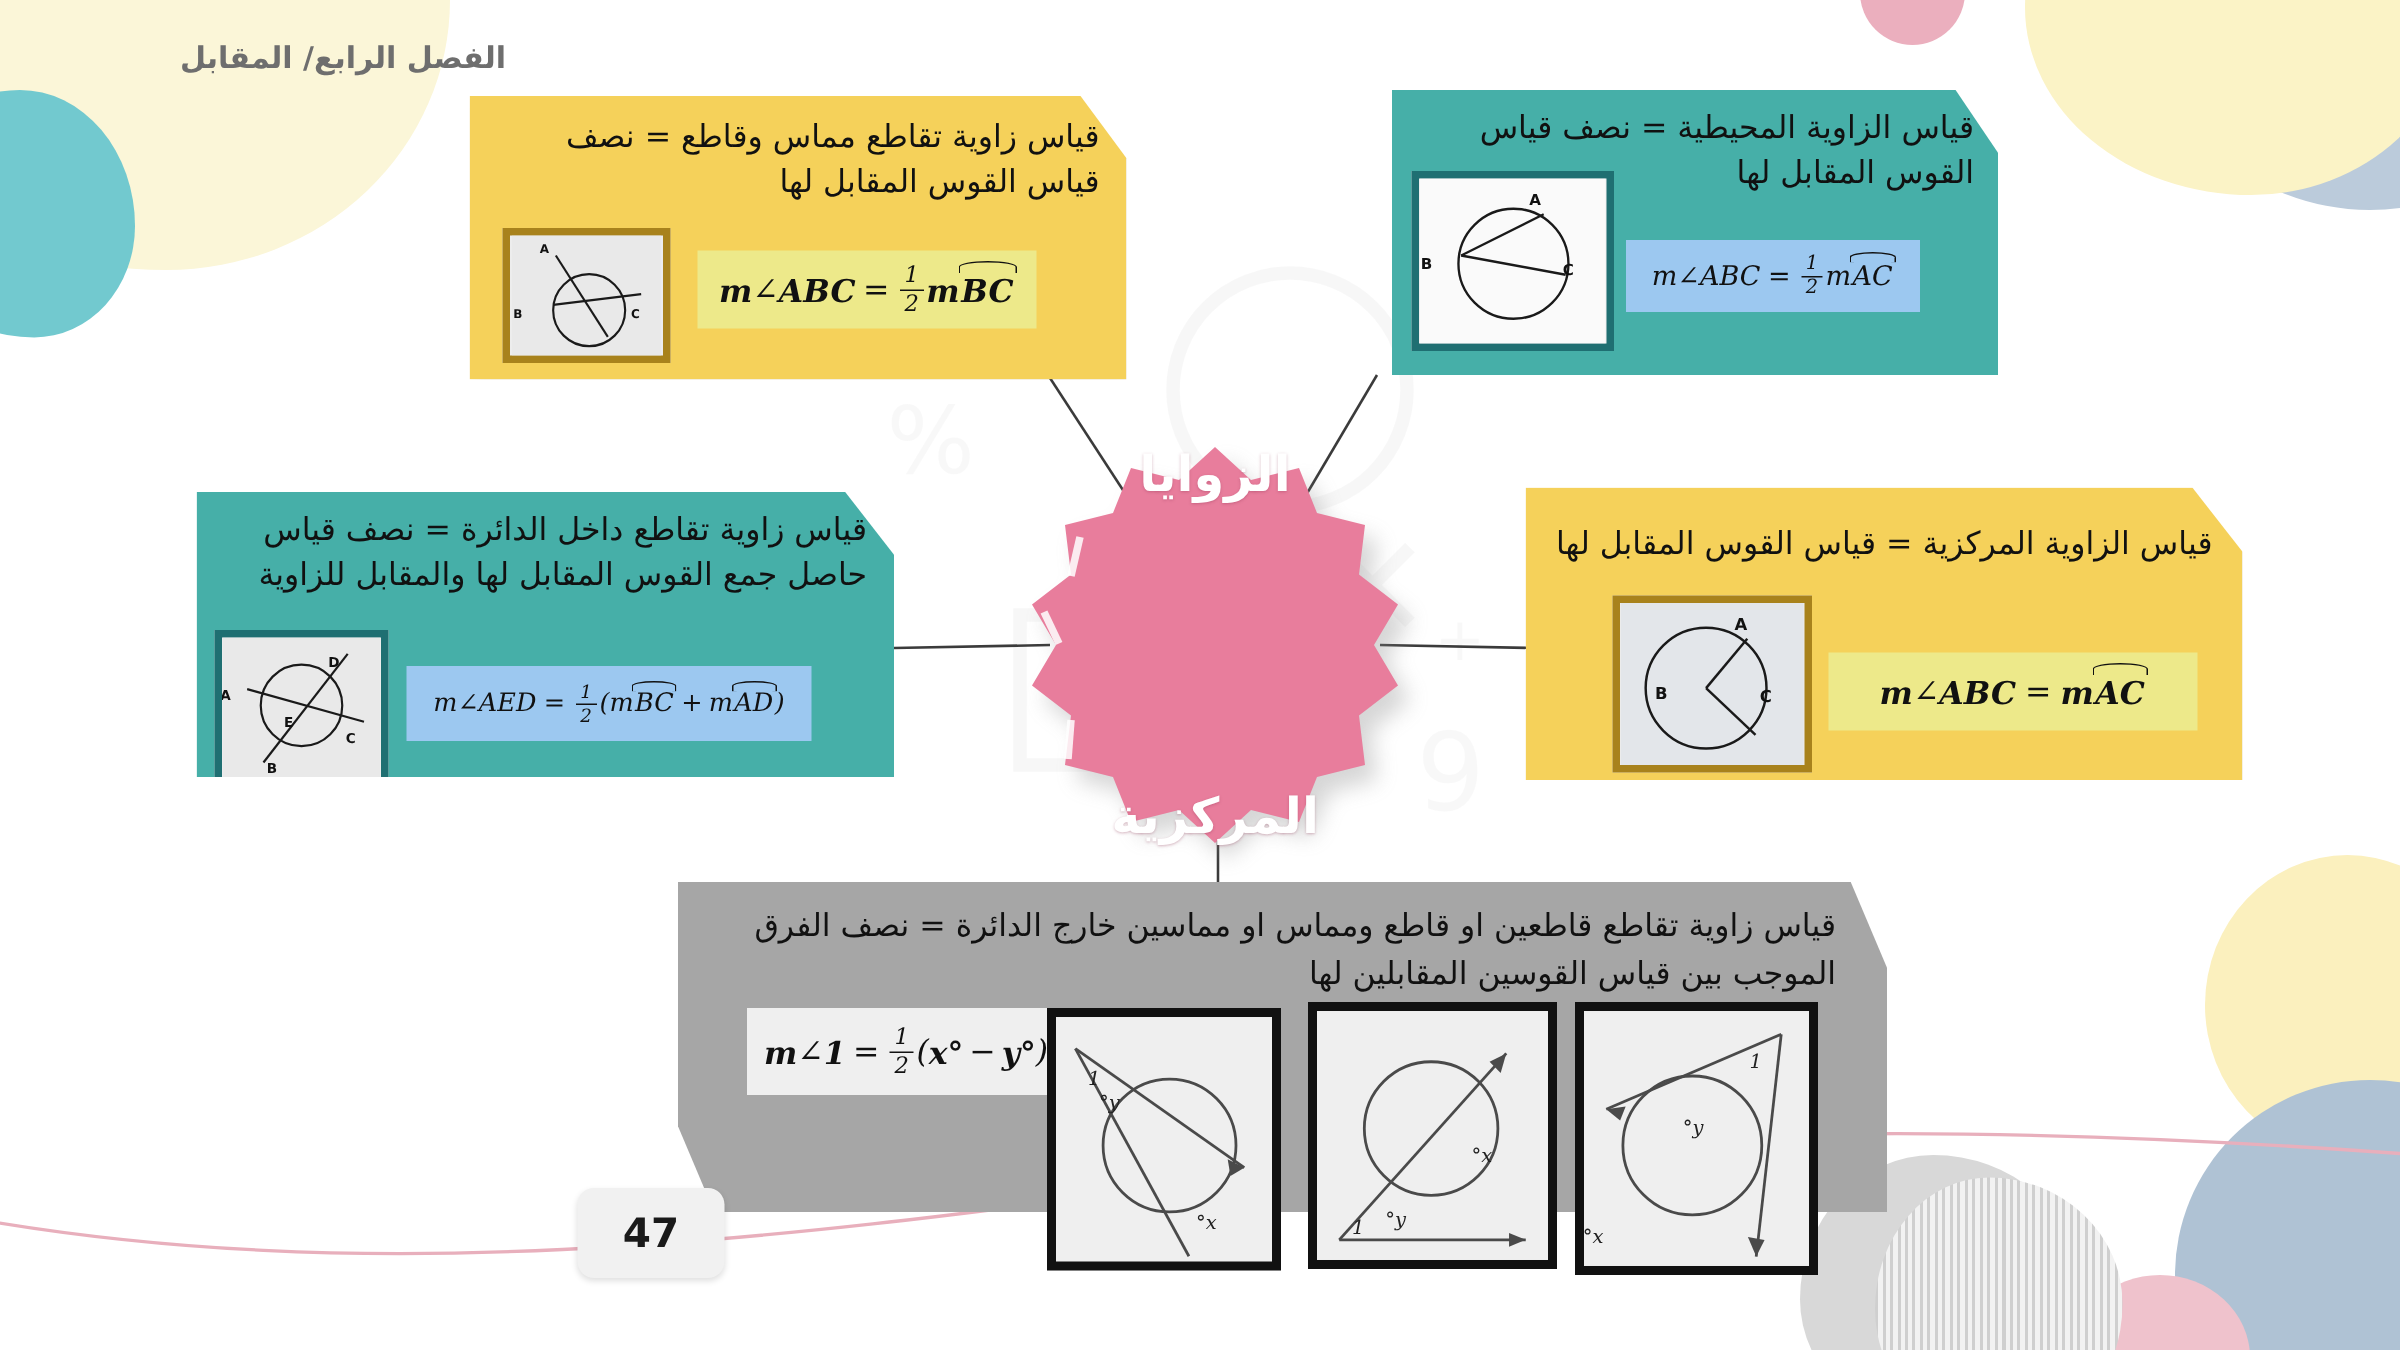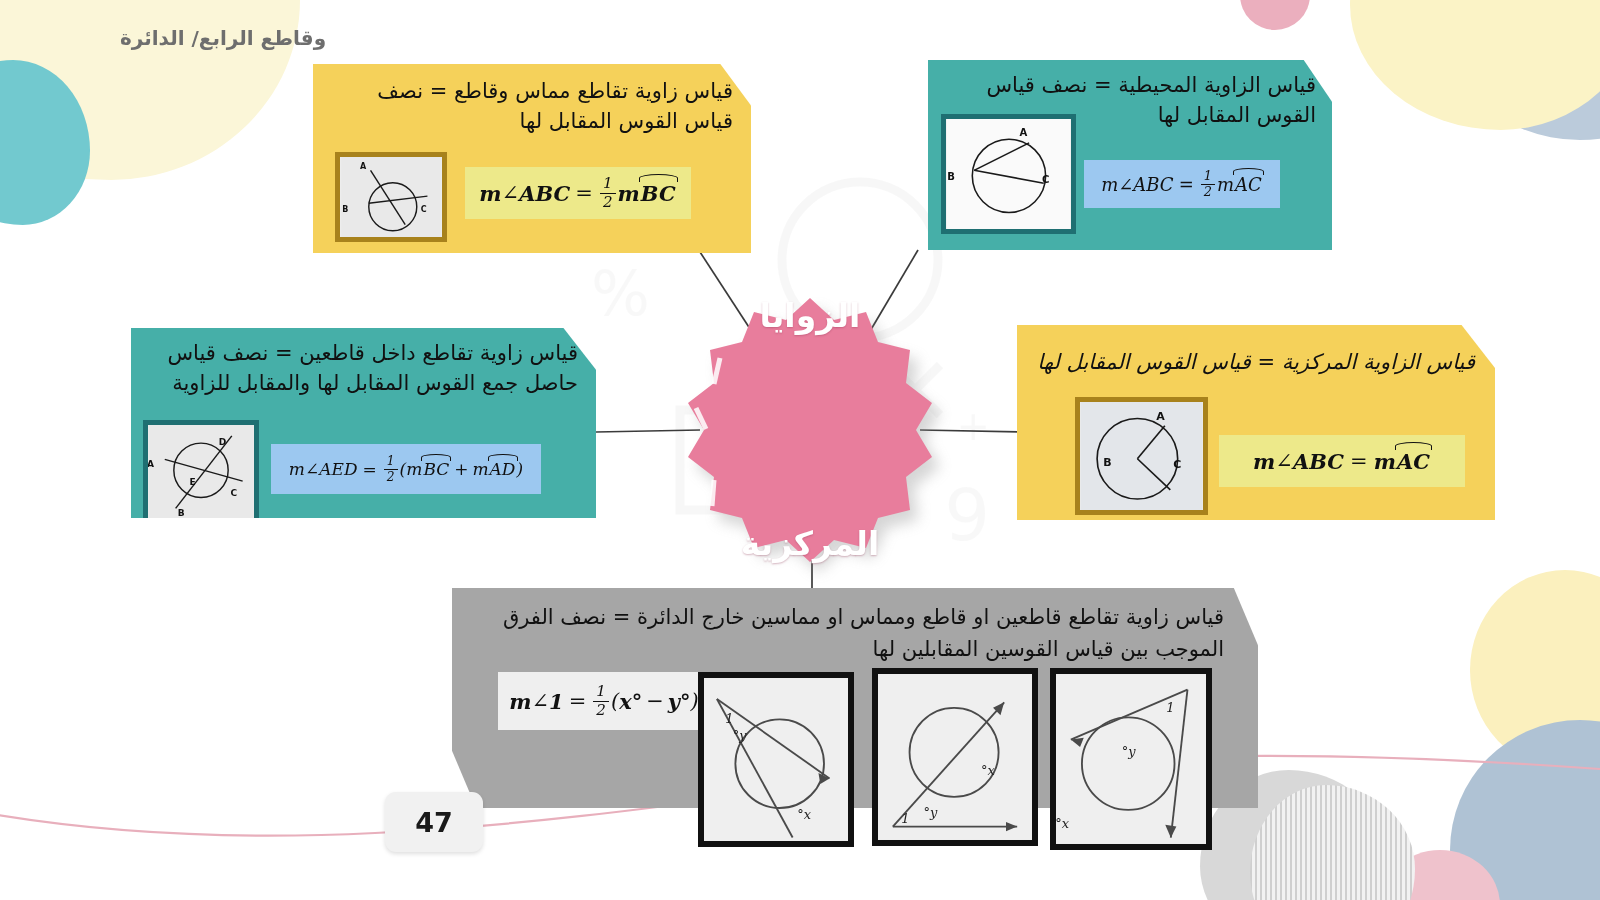--- a/index.html
+++ b/index.html
@@ -155,21 +155,21 @@
   </div>
 
   <svg class="links" viewBox="0 0 1600 900">
     <line x1="700" y1="252" x2="756" y2="338" stroke="#3b3b3b" stroke-width="1.7"></line>
     <line x1="918" y1="250" x2="866" y2="338" stroke="#3b3b3b" stroke-width="1.7"></line>
     <line x1="596" y1="432" x2="700" y2="430" stroke="#3b3b3b" stroke-width="1.7"></line>
     <line x1="920" y1="430" x2="1022" y2="432" stroke="#3b3b3b" stroke-width="1.7"></line>
     <line x1="812" y1="556" x2="812" y2="600" stroke="#3b3b3b" stroke-width="1.7"></line>
   </svg>
 
-  <div class="chapter-title">وقاطع الرابع/ الدائرة</div>
+  <div class="chapter-title">الفصل الرابع/ المقابل</div>
 
   <div class="box box-yellow clip-tr" style="left:313px;top:64px;width:438px;height:189px;">
     <div class="box-inner">
       <div class="box-text" style="right:18px;top:12px;width:400px;">قياس زاوية تقاطع مماس وقاطع = نصف قياس القوس المقابل لها</div>
 
       <div class="thumb gold" style="left:22px;top:88px;width:112px;height:90px;">
         <svg viewBox="0 0 112 90">
           <rect width="112" height="90" fill="#E9E9E9"></rect>
           <circle cx="58" cy="56" r="27" fill="none" stroke="#1a1a1a" stroke-width="1.6"></circle>
           <line x1="33" y1="15" x2="72" y2="76" stroke="#1a1a1a" stroke-width="1.6"></line>
@@ -221,21 +221,21 @@
           <span class="den">2</span>
         </span>
         <span>m</span>
         <span class="arc">AC</span>
       </div>
     </div>
   </div>
 
   <div class="box box-teal clip-tr" style="left:131px;top:328px;width:465px;height:190px;">
     <div class="box-inner">
-      <div class="box-text" style="right:18px;top:10px;width:430px;">قياس زاوية تقاطع داخل قاطعين = نصف قياس حاصل جمع القوس المقابل لها والمقابل للزاوية</div>
+      <div class="box-text" style="right:18px;top:10px;width:430px;">قياس زاوية تقاطع داخل الدائرة = نصف قياس حاصل جمع القوس المقابل لها والمقابل للزاوية</div>
 
       <div class="thumb tealb" style="left:12px;top:92px;width:116px;height:106px;">
         <svg viewBox="0 0 116 106">
           <rect width="116" height="106" fill="#E9E9E9"></rect>
           <circle cx="58" cy="50" r="30" fill="none" stroke="#1a1a1a" stroke-width="1.6"></circle>
           <line x1="18" y1="38" x2="104" y2="62" stroke="#1a1a1a" stroke-width="1.6"></line>
           <line x1="30" y1="92" x2="92" y2="12" stroke="#1a1a1a" stroke-width="1.6"></line>
           <text x="6" y="46" font-size="10" font-weight="bold" fill="#111" font-family="DejaVu Sans, sans-serif">A</text>
           <text x="40" y="100" font-size="10" font-weight="bold" fill="#111" font-family="DejaVu Sans, sans-serif">B</text>
           <text x="98" y="78" font-size="10" font-weight="bold" fill="#111" font-family="DejaVu Sans, sans-serif">C</text>
@@ -259,21 +259,21 @@
         <span style="margin:0 4px;">+</span>
         <span>m</span>
         <span class="arc">AD</span>
         <span>)</span>
       </div>
     </div>
   </div>
 
   <div class="box box-yellow clip-tr" style="left:1017px;top:325px;width:478px;height:195px;">
     <div class="box-inner">
-      <div class="box-text" style="right:20px;top:22px;width:440px;font-style:italic;">قياس الزاوية المركزية = قياس القوس المقابل لها</div>
+      <div class="box-text" style="right:20px;top:22px;width:440px;">قياس الزاوية المركزية = قياس القوس المقابل لها</div>
 
       <div class="thumb gold" style="left:58px;top:72px;width:133px;height:118px;">
         <svg viewBox="0 0 133 118">
           <rect width="133" height="118" fill="#E3E6EA"></rect>
           <circle cx="62" cy="62" r="44" fill="none" stroke="#1a1a1a" stroke-width="1.8"></circle>
           <line x1="62" y1="62" x2="92" y2="26" stroke="#1a1a1a" stroke-width="1.8"></line>
           <line x1="62" y1="62" x2="98" y2="96" stroke="#1a1a1a" stroke-width="1.8"></line>
           <text x="92" y="20" font-size="12" font-weight="bold" fill="#111" font-family="DejaVu Sans, sans-serif">A</text>
           <text x="34" y="70" font-size="12" font-weight="bold" fill="#111" font-family="DejaVu Sans, sans-serif">B</text>
           <text x="110" y="72" font-size="12" font-weight="bold" fill="#111" font-family="DejaVu Sans, sans-serif">C</text>

